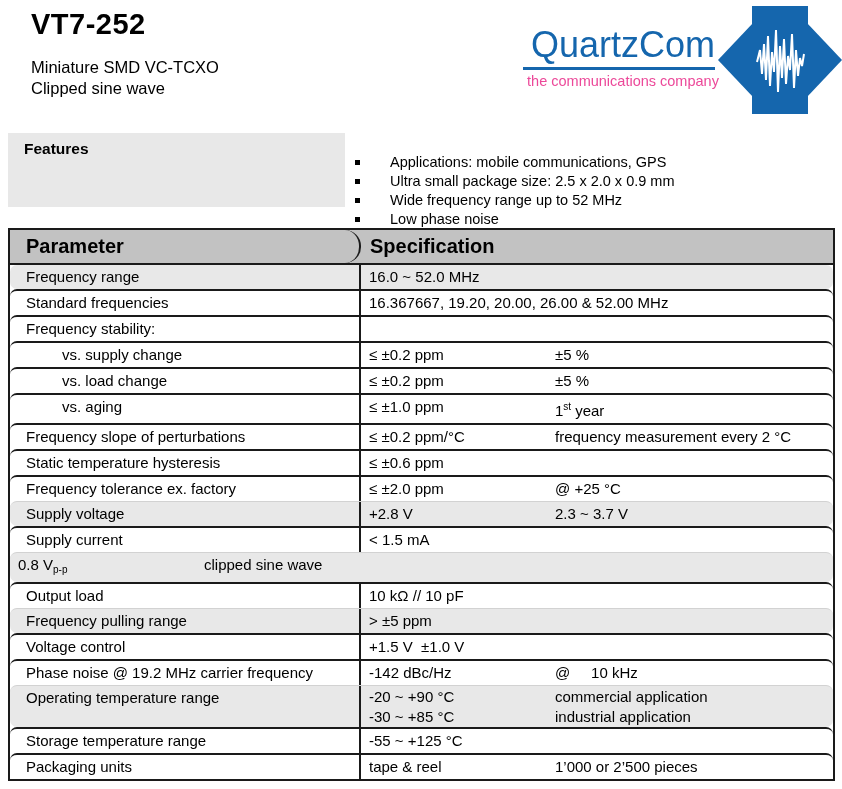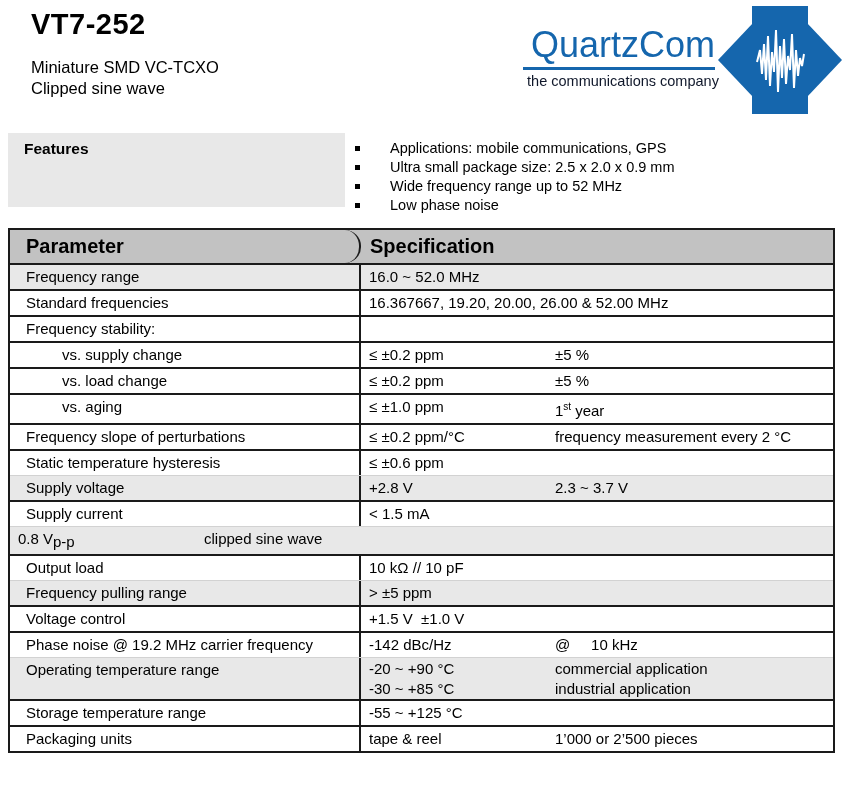--- a/index.html
+++ b/index.html
@@ -16,61 +16,61 @@
   
   .doc-header { position: absolute; top: 0; left: 7px; width: 842px; height: 125px; }
   .title-block { position: absolute; left: 24px; top: 8px; }
   .doc-title { font-size: 29px; font-weight: bold; letter-spacing: 0.5px; }
   .doc-subtitle { margin-top: 16px; font-size: 16.5px; line-height: 21px; }
 
   .logo-block { position: absolute; left: 508px; top: 6px; width: 330px; height: 110px; }
   .logo-text { position: absolute; left: 8px; top: 18px; width: 200px; text-align: center; }
   .logo-brand { font-size: 36px; color: #1566ad; letter-spacing: 0px; }
   .logo-underline { height: 3px; background: #1566ad; margin-top: 1px; width: 192px; }
-  .logo-tagline { font-size: 14.5px; color: #0f172a; margin-top: 3px; white-space: nowrap; }
+  .logo-tagline { font-size: 14.5px; color: #ec4899; margin-top: 3px; white-space: nowrap; }
   .logo-mark { position: absolute; right: 2px; top: 0; }
 
   
   .features { position: absolute; top: 133px; left: 8px; width: 827px; height: 74px; }
   .features-label-box {
     position: absolute; left: 0; top: 0; width: 337px; height: 74px;
     background: #e8e8e8; padding: 7px 0 0 16px;
   }
   .features-label { font-size: 15.5px; font-weight: bold; }
-  .features-list { position: absolute; left: 347px; top: 6px; }
+  .features-list { position: absolute; left: 347px; top: 20px; }
   .feature-item { display: flex; align-items: flex-start; font-size: 14.5px; line-height: 19px; }
   .bullet-sq {
     width: 5px; height: 5px; background: #000; flex: 0 0 5px;
     margin-top: 7px; margin-right: 30px;
   }
 
   
   .spec-table {
     position: absolute; top: 228px; left: 8px; width: 827px;
     border-left: 2px solid #1a1a1a; border-right: 2px solid #1a1a1a;
     border-bottom: 2px solid #1a1a1a;
   }
   .thead {
     display: flex; background: #c2c2c2; height: 37px;
     border-top: 2px solid #1a1a1a; border-bottom: 2px solid #1a1a1a;
     align-items: center; font-weight: bold; font-size: 20px;
   }
-  .trow { display: flex; min-height: 24px; border-top: 2px solid #1a1a1a; }
+  .trow { display: flex; min-height: 24px; border-top: 2px solid #1a1a1a; border-radius: 7px; }
   .trow.shaded { background: #e8e8e8; border-top: 1px solid #d2d2d2; }
   .trow.first { border-top: none; }
   .c1 { width: 351px; flex: 0 0 351px; border-right: 2px solid #1a1a1a; padding-left: 16px; }
   .c2 { width: 187px; flex: 0 0 187px; padding-left: 8px; }
   .c3 { flex: 1 1 auto; padding-left: 7px; }
   .trow .c1, .trow .c2, .trow .c3 { font-size: 15px; line-height: 24px; white-space: nowrap; }
   .trow.dbl { min-height: 41px; }
   .trow.dbl .c2, .trow.dbl .c3 { line-height: 20px; padding-top: 1px; }
   .c1.indent { padding-left: 52px; }
   .thead .c1 { border-right: 2px solid #1a1a1a; align-self: stretch; display: flex; align-items: center; border-radius: 16px; }
   .thead .c2h { padding-left: 9px; }
-  sub.vpp { font-size: 15px; vertical-align: -3px; text-align: center; }
+  sub.vpp { font-size: 10px; vertical-align: -3px; text-align: center; }
   sup.sup { font-size: 10px; vertical-align: 6px; }
   .gap-left { margin-left: 4px; }
 </style>
 </head>
 <body>
 
 <div class="page">
 
   <div class="doc-header">
     <div class="title-block">
@@ -172,20 +172,25 @@
       <div class="c2">≤ ±0.2 ppm/°C</div>
       <div class="c3">frequency measurement every 2 °C</div>
     </div>
 
     <div class="trow">
       <div class="c1">Static temperature hysteresis</div>
       <div class="c2">≤ ±0.6 ppm</div>
       <div class="c3"></div>
     </div>
 
+    <div class="trow">
+      <div class="c1">Frequency tolerance ex. factory</div>
+      <div class="c2">≤ ±2.0 ppm</div>
+      <div class="c3">@ +25 °C</div>
+    </div>
 
     <div class="trow shaded">
       <div class="c1">Supply voltage</div>
       <div class="c2">+2.8 V</div>
       <div class="c3">2.3 ~ 3.7 V</div>
     </div>
 
     <div class="trow">
       <div class="c1">Supply current</div>
       <div class="c2">&lt; 1.5 mA</div>

